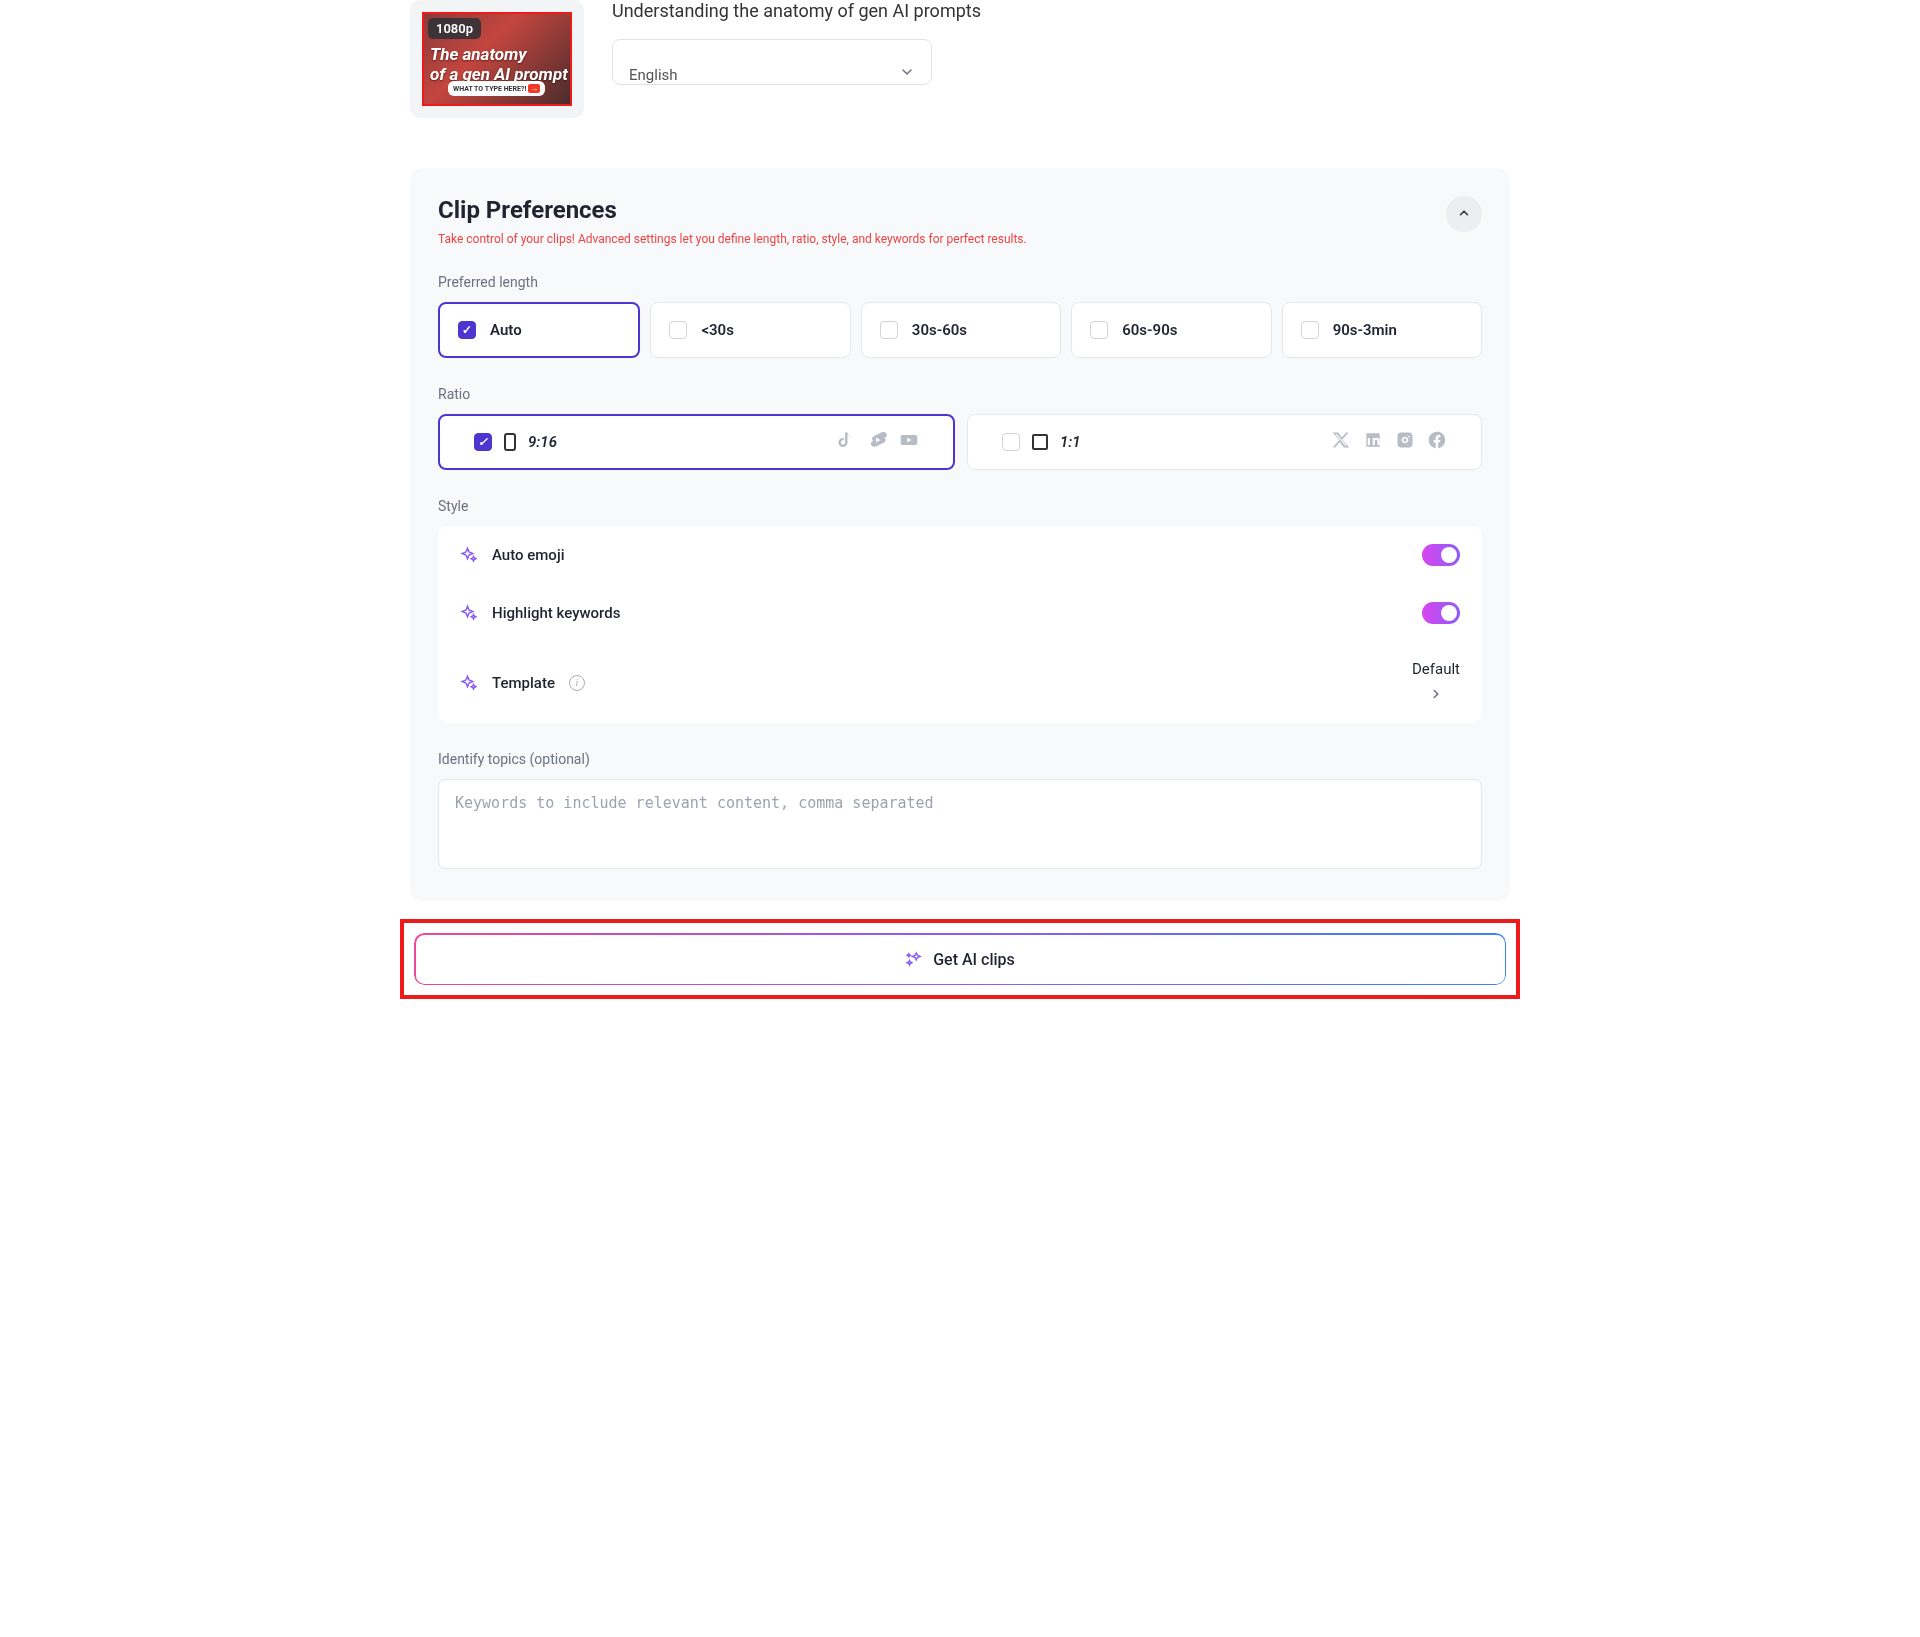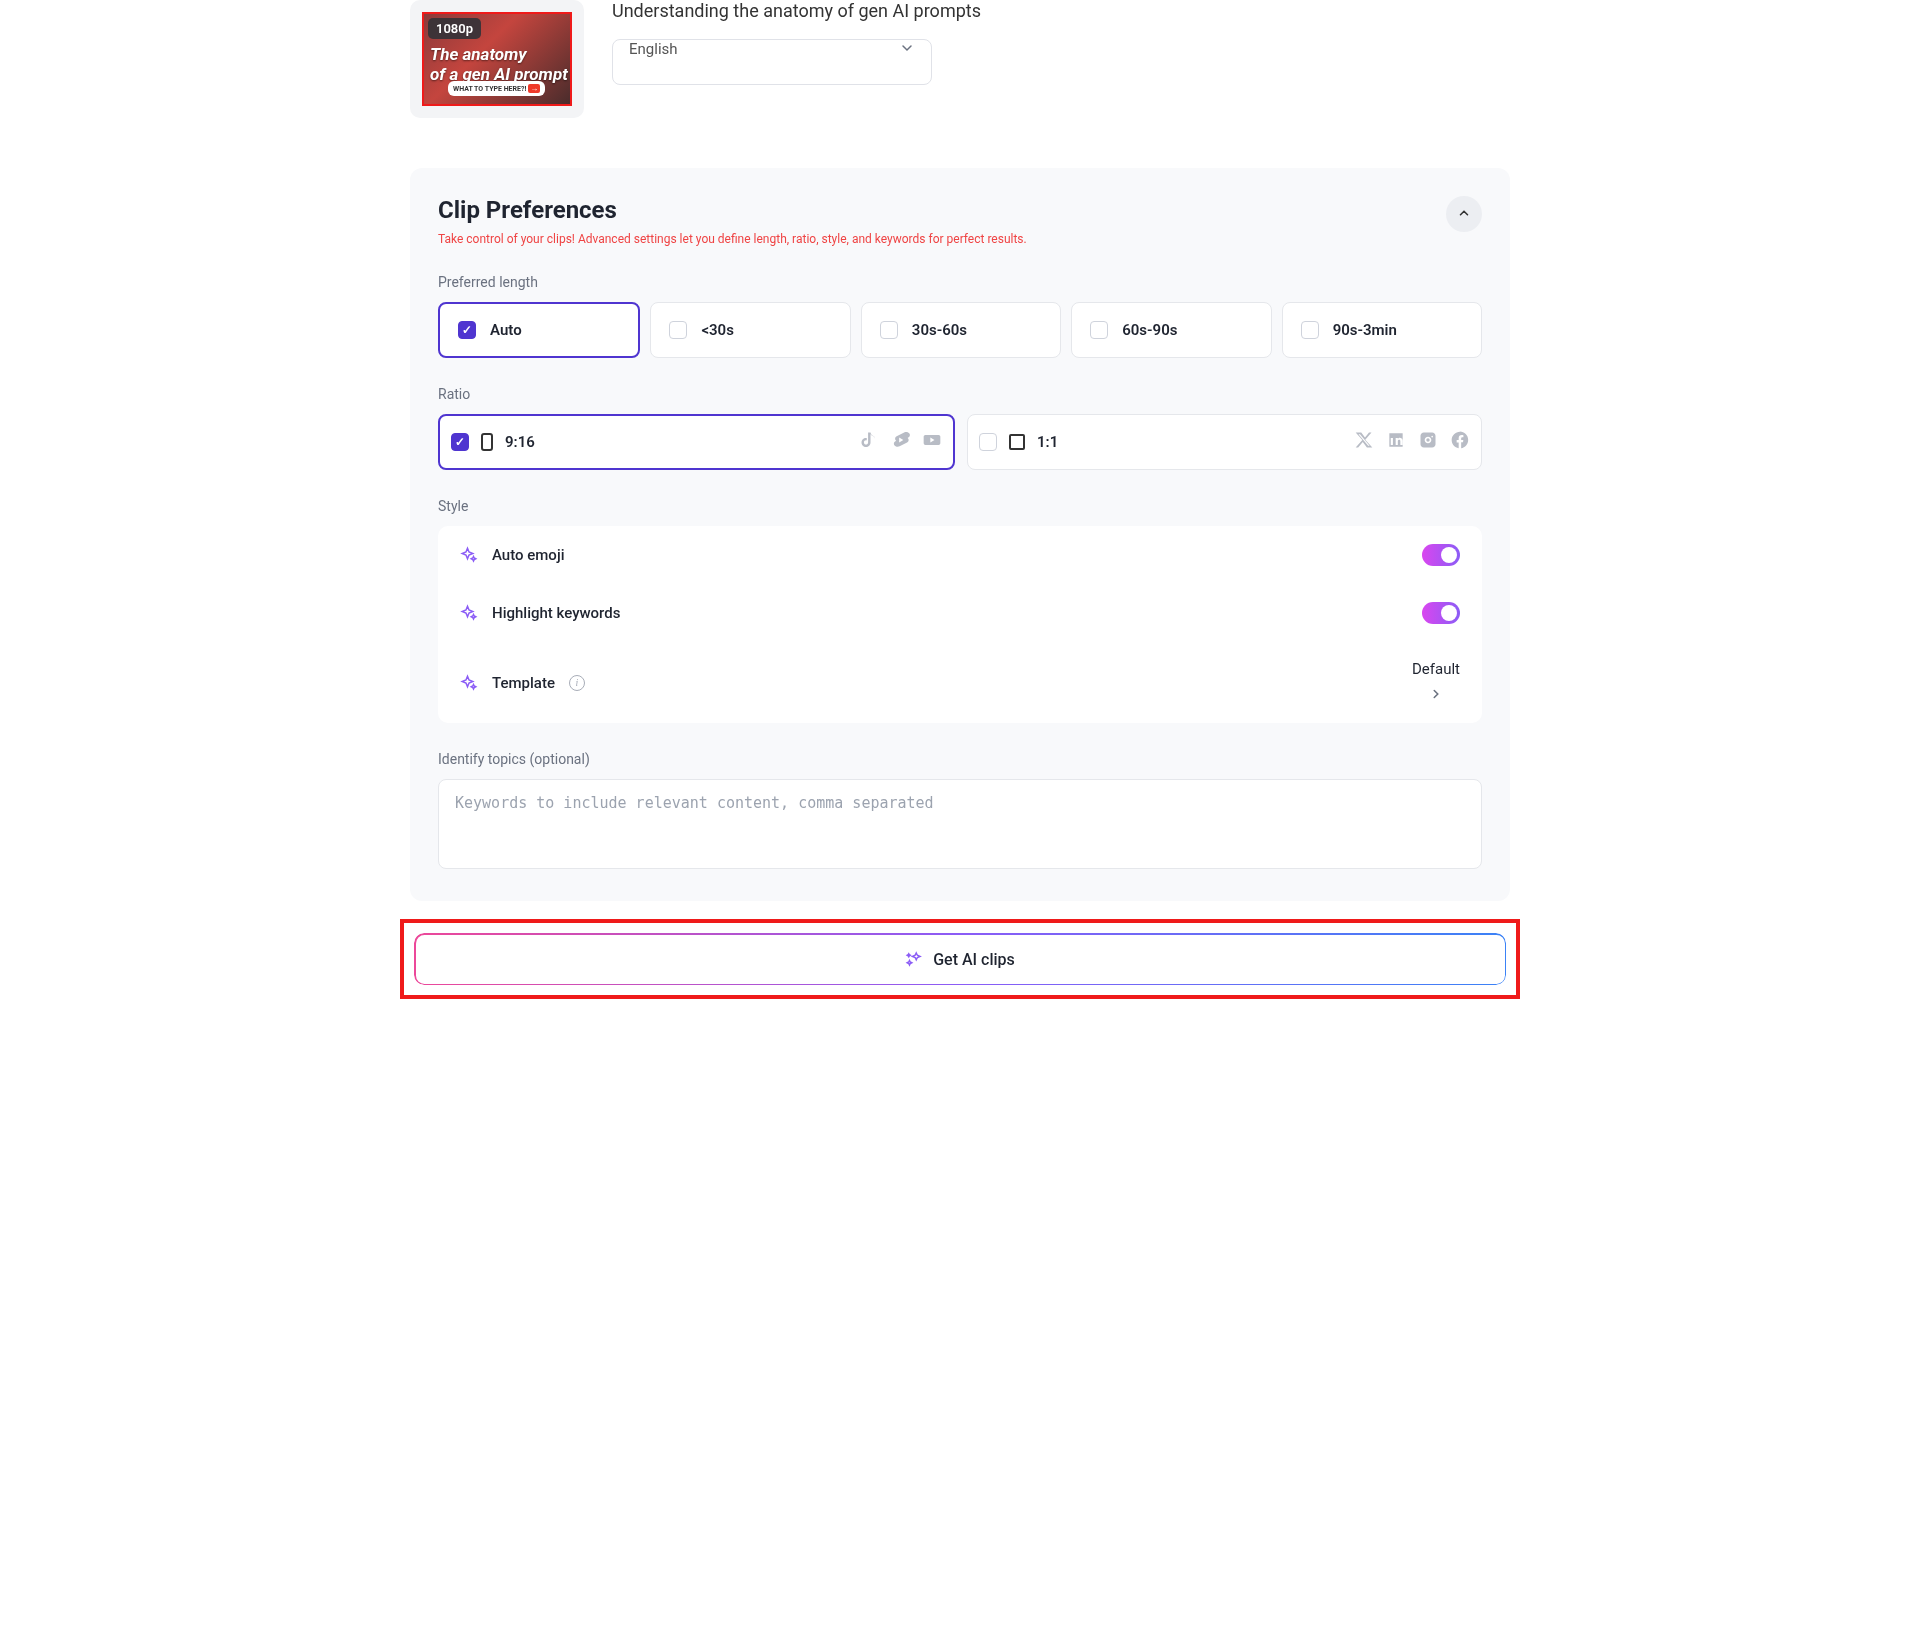--- a/index.html
+++ b/index.html
@@ -75,21 +75,21 @@
   font-size: 8px;
 }
 .top-right { flex: 1; }
 .video-title { font-size: 18px; color: #333; margin-bottom: 18px; }
 .language-select {
   width: 320px;
   height: 46px;
   border: 1px solid #e0e2e8;
   border-radius: 8px;
   display: flex;
-  align-items: flex-start;
+  align-items: flex-end;
   justify-content: space-between;
   padding: 0 16px;
   background: #fff;
   cursor: pointer;
   color: #555;
   font-size: 15px;
 }
 .chevron-down { color: #6b7280; }
 
 .preferences-card {
@@ -160,22 +160,23 @@
 
 .ratio-options { display: flex; gap: 12px; }
 .ratio-chip {
   flex: 1;
   height: 56px;
   background: #fff;
   border: 1px solid #e5e7eb;
   border-radius: 8px;
   display: flex;
   align-items: center;
-  padding: 0 11px;
-  cursor: pointer;
+  padding: 0 34px;
+  cursor: pointer;
+  font-style: italic;
 }
 .ratio-chip.selected { border: 2px solid #4f35d0; }
 .ratio-left { display: flex; align-items: center; gap: 12px; font-weight: 600; font-size: 15px; color: #1f2430; }
 .ratio-shape { display: inline-block; border: 2px solid #333; }
 .ratio-shape.portrait { width: 12px; height: 18px; border-radius: 3px; }
 .ratio-shape.square { width: 16px; height: 16px; border-radius: 2px; }
 .ratio-icons { margin-left: auto; display: flex; gap: 12px; color: #b8bcc5; }
 .ratio-icons svg { width: 20px; height: 20px; fill: currentColor; }
 
 .style-box {

